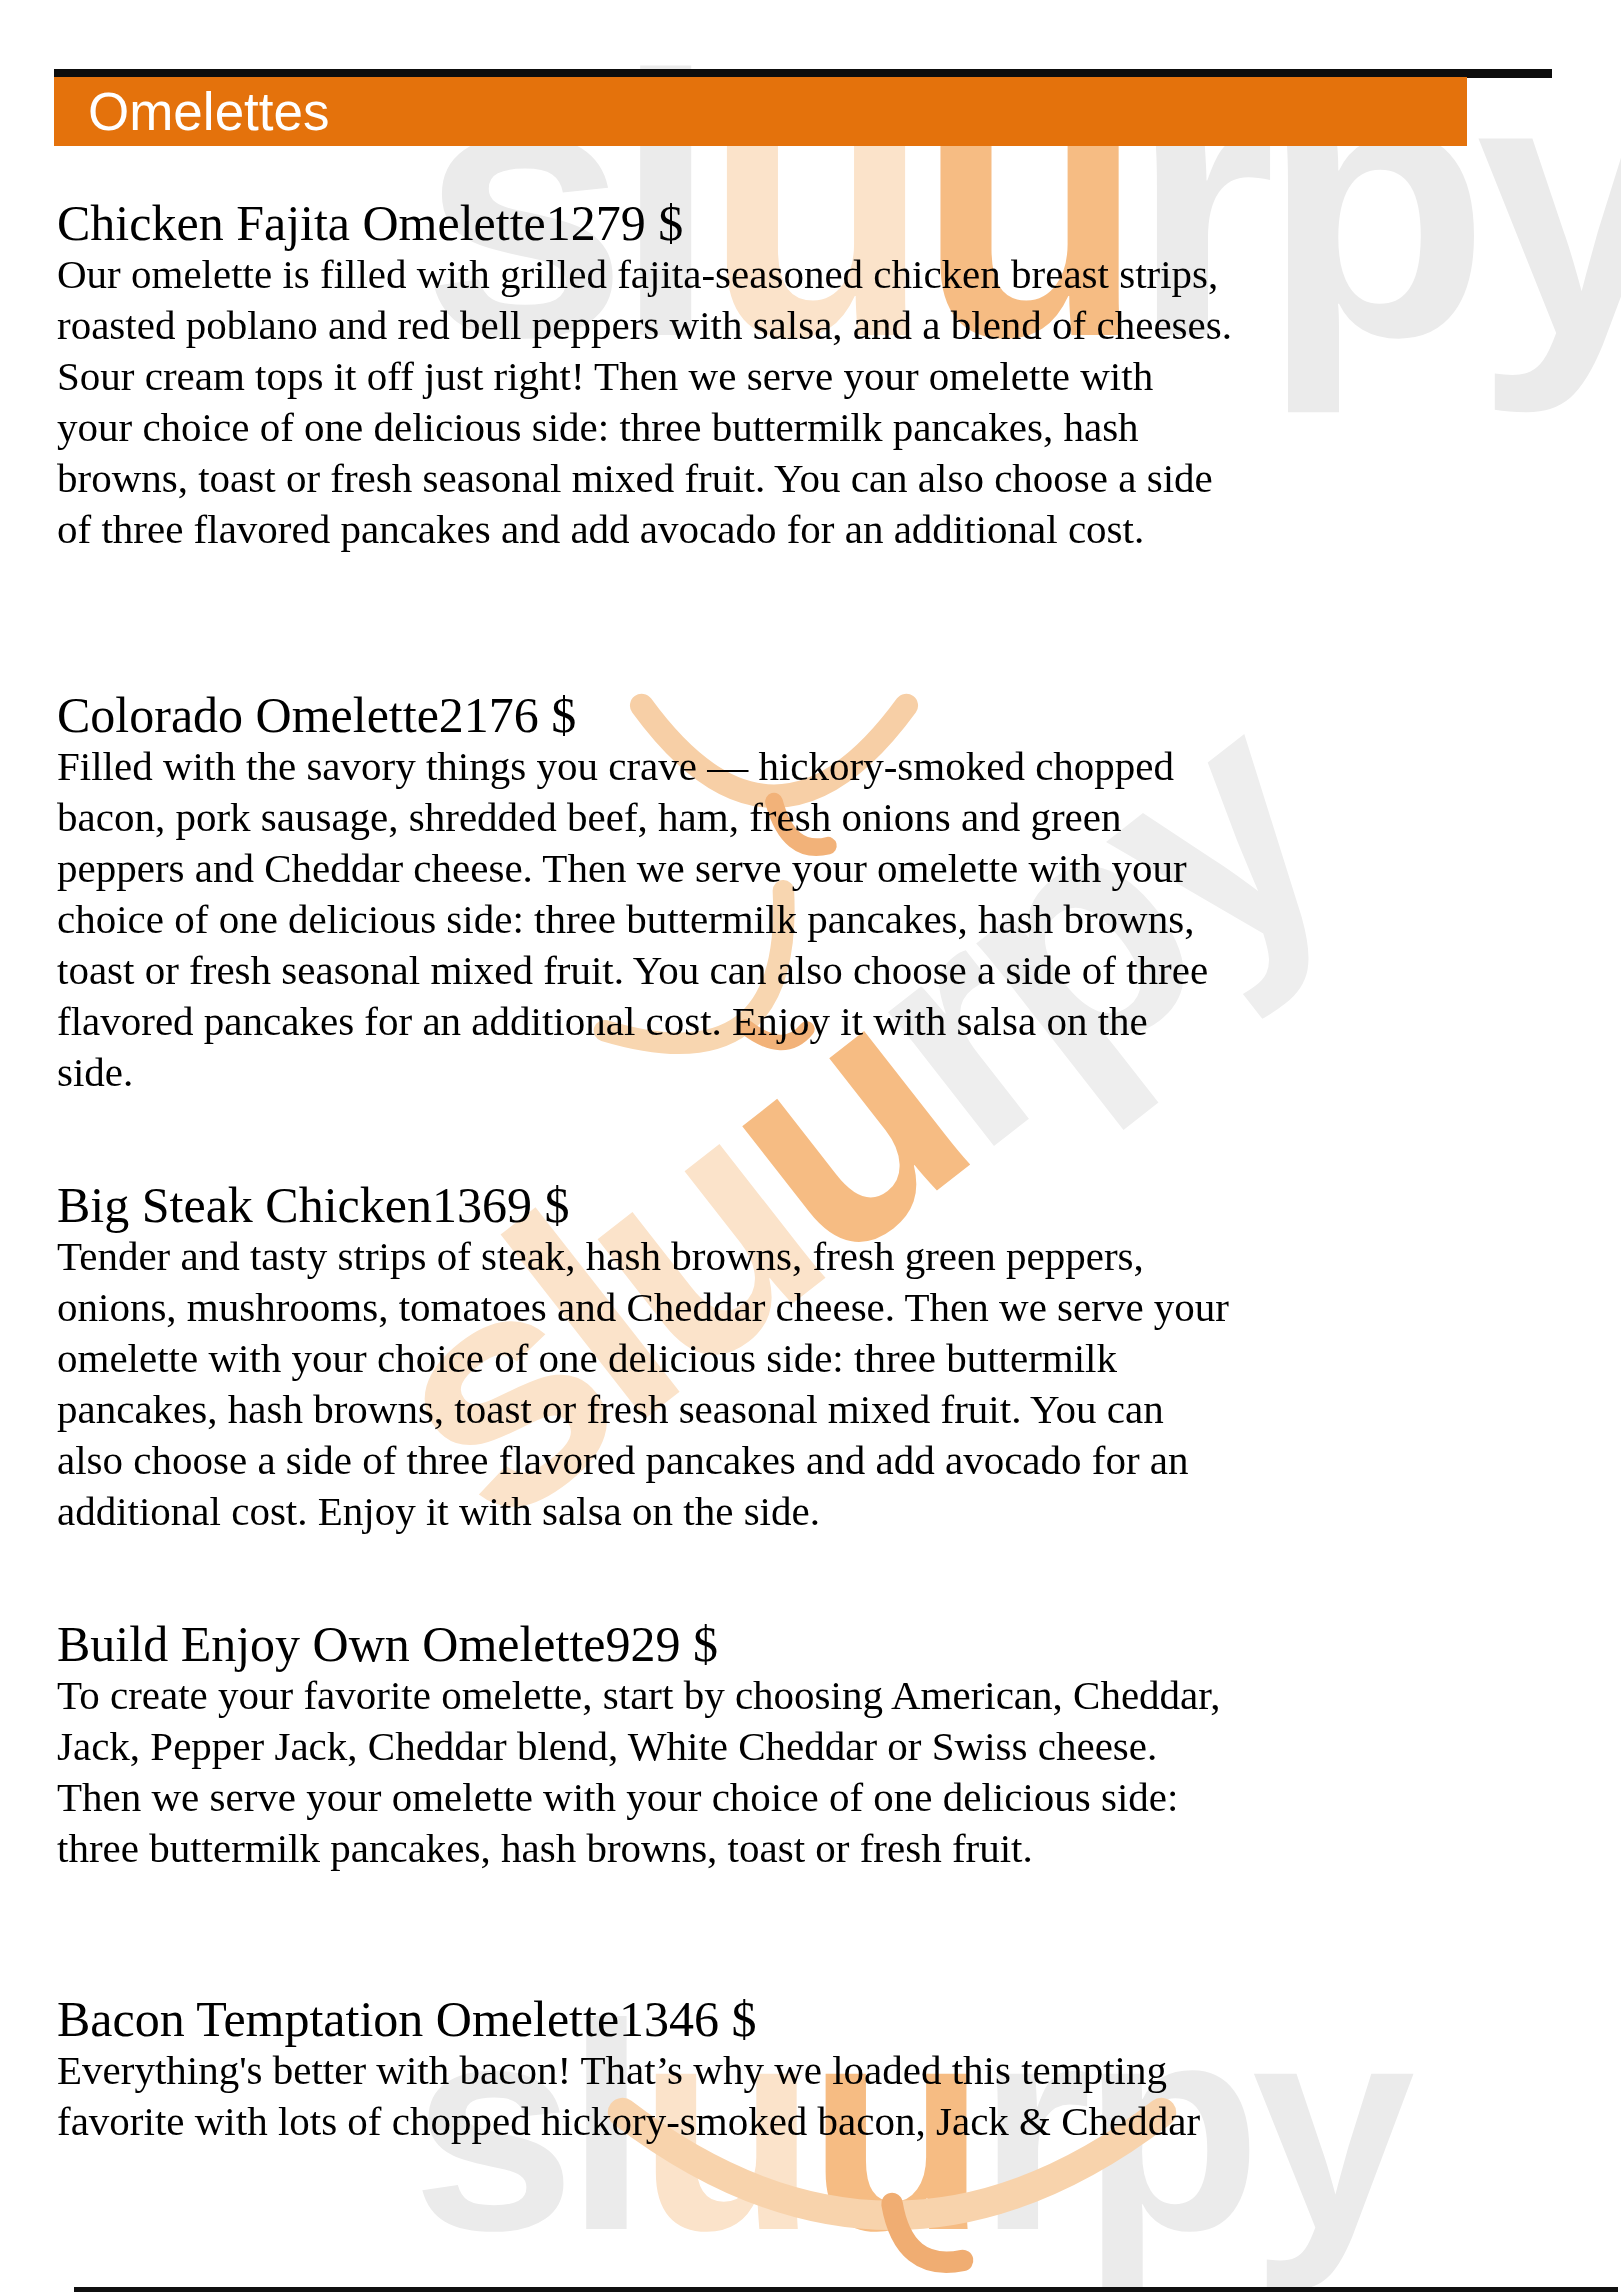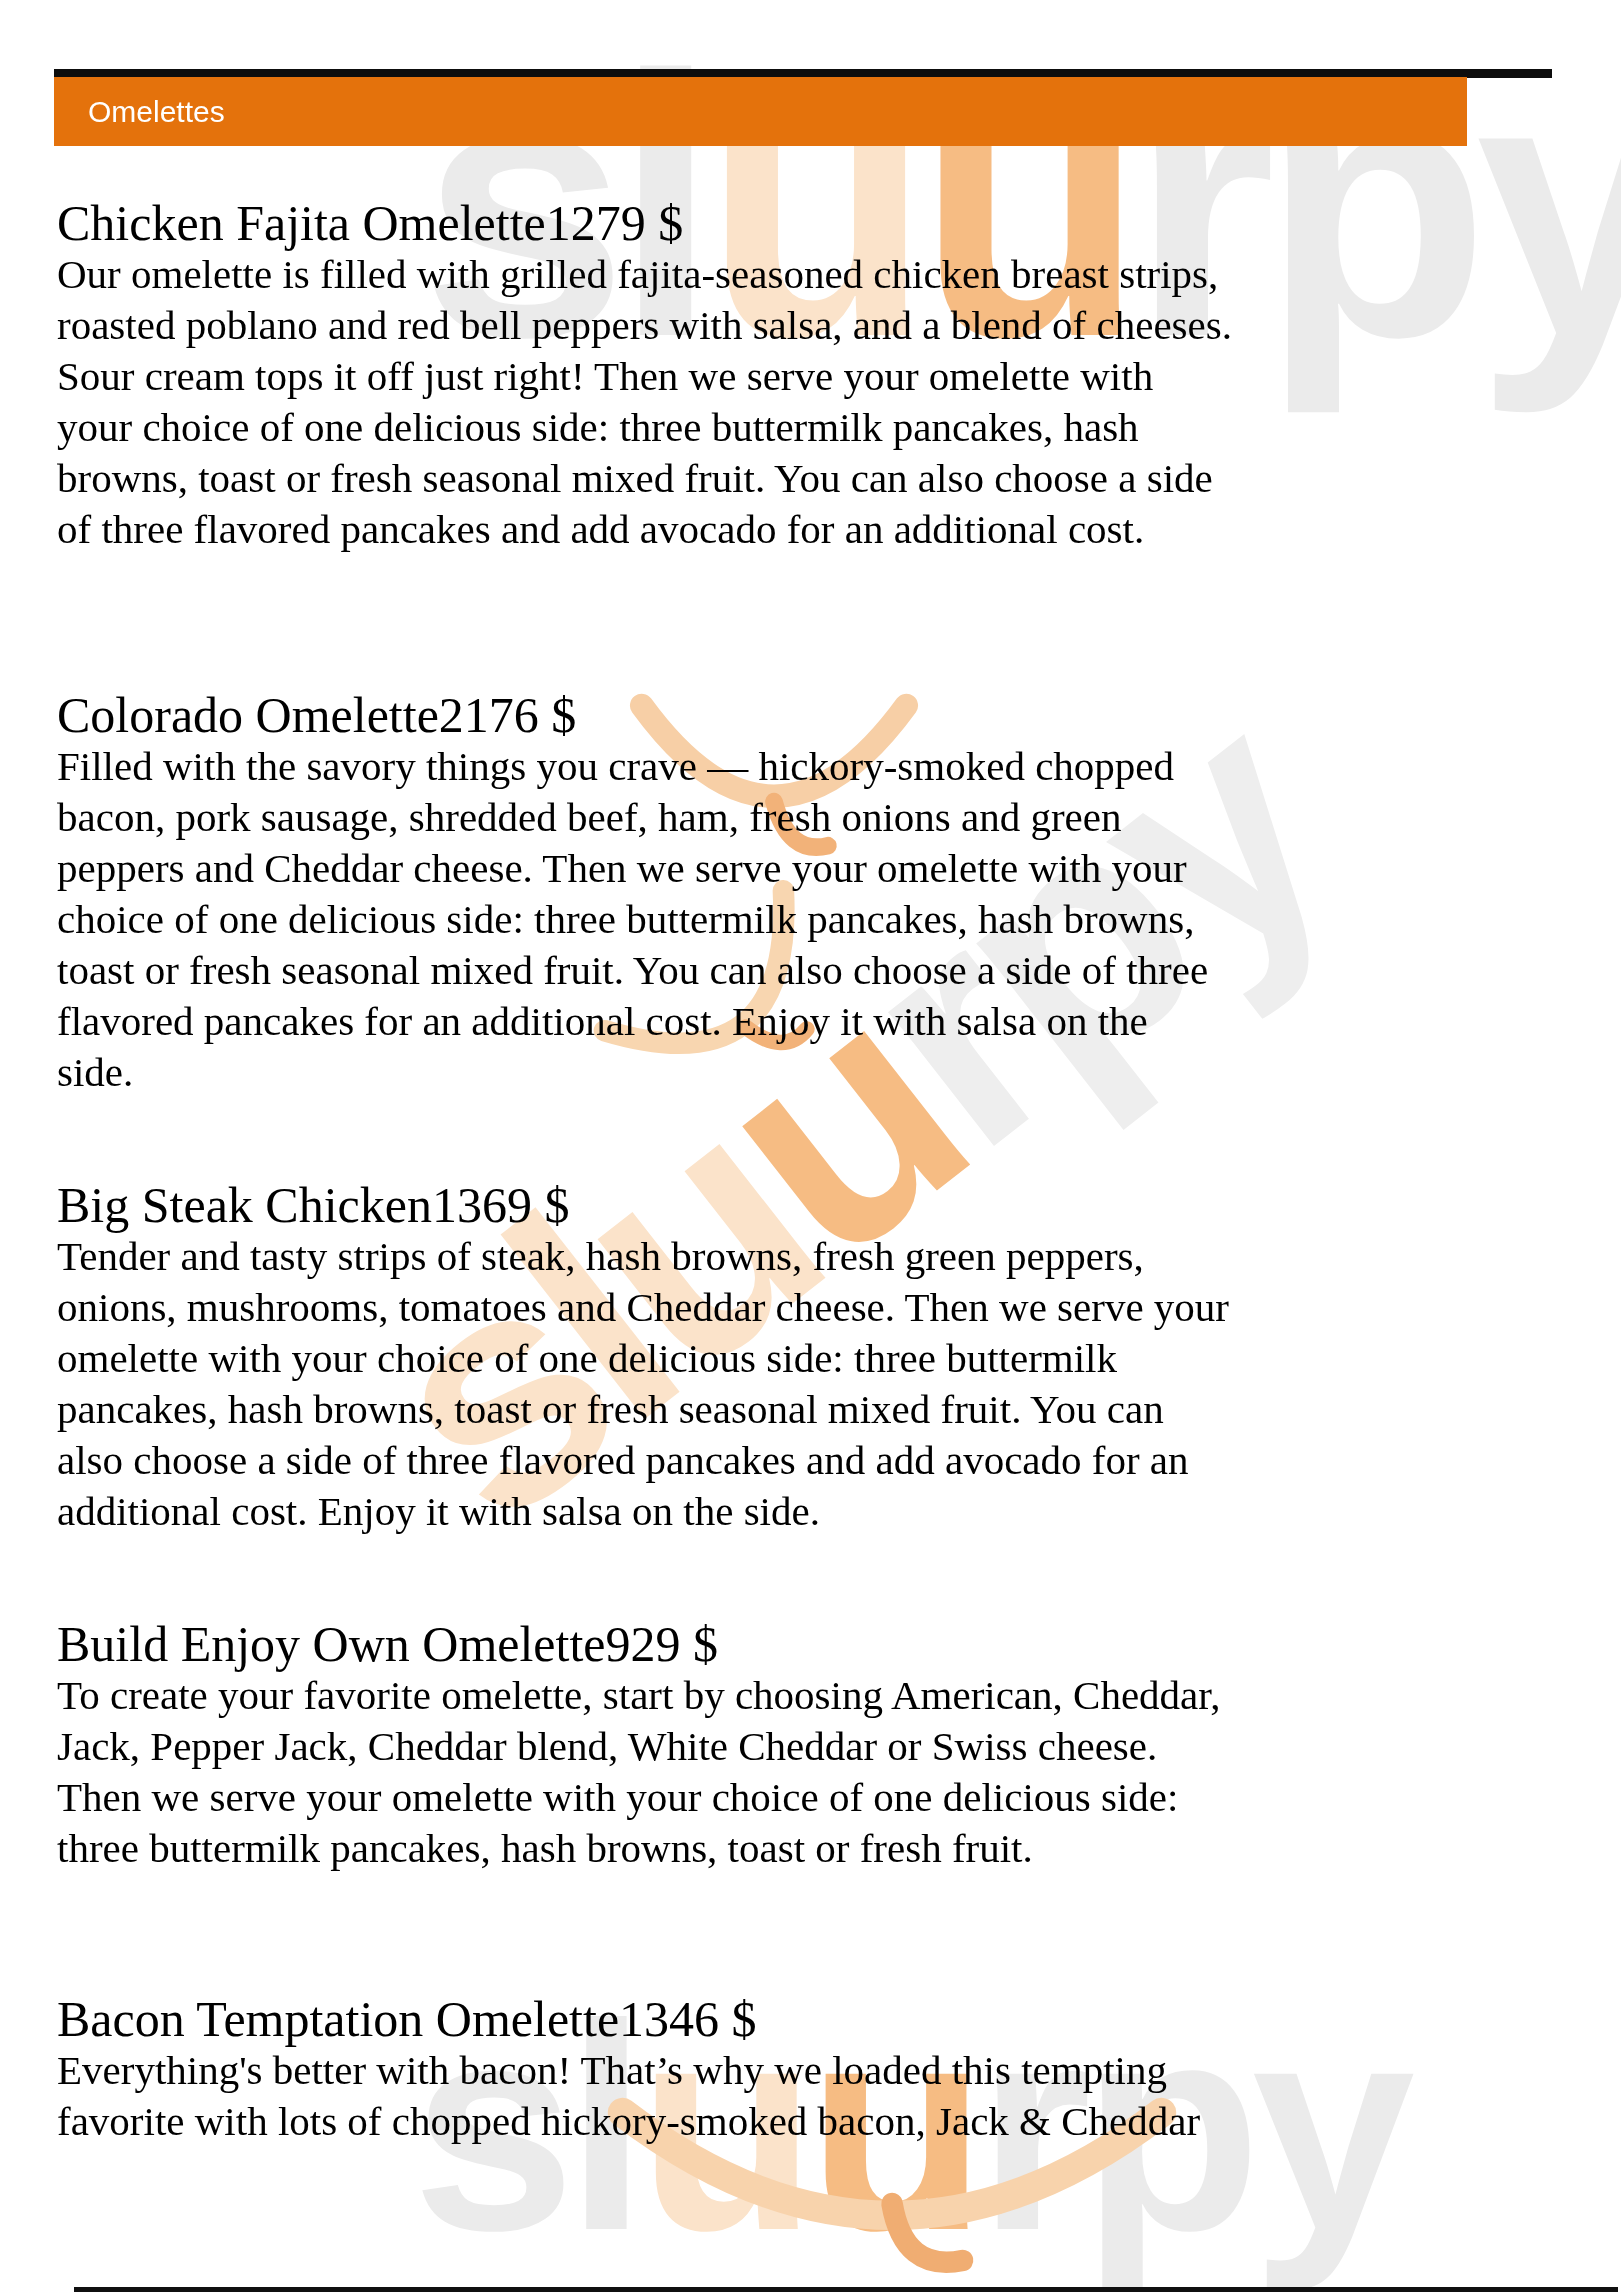--- a/index.html
+++ b/index.html
@@ -21,21 +21,21 @@
   #wm-mid .wg{color:#eeeeee;}
   #wm-bottom{left:412px;top:1980px;font-size:294px;letter-spacing:-9.8px;}
   .smile{position:absolute;z-index:0;}
   
   #top-bar{position:absolute;left:54px;top:69px;width:1498px;height:8.8px;background:#0d0d0d;z-index:2;}
   #header{
     position:absolute;left:54px;top:77px;width:1413px;height:69px;background:#e4720c;z-index:2;
     display:flex;align-items:center;
   }
   #header .title{
-    font-family:"Liberation Sans", sans-serif;font-size:30px;color:#ffffff;
+    font-family:"Liberation Sans", sans-serif;font-size:53px;color:#ffffff;
     padding-left:34px;letter-spacing:0px;
   }
   
   .item{position:absolute;left:57px;width:1325px;z-index:1;}
   .item-head{display:flex;align-items:baseline;
     font-size:50px;line-height:51px;margin-top:12px;}
   .item-name{white-space:nowrap;}
   .item-price{white-space:nowrap;text-align:right;}
   .item-desc{margin:0;width:1176px;font-size:41px;line-height:51px;}
   

